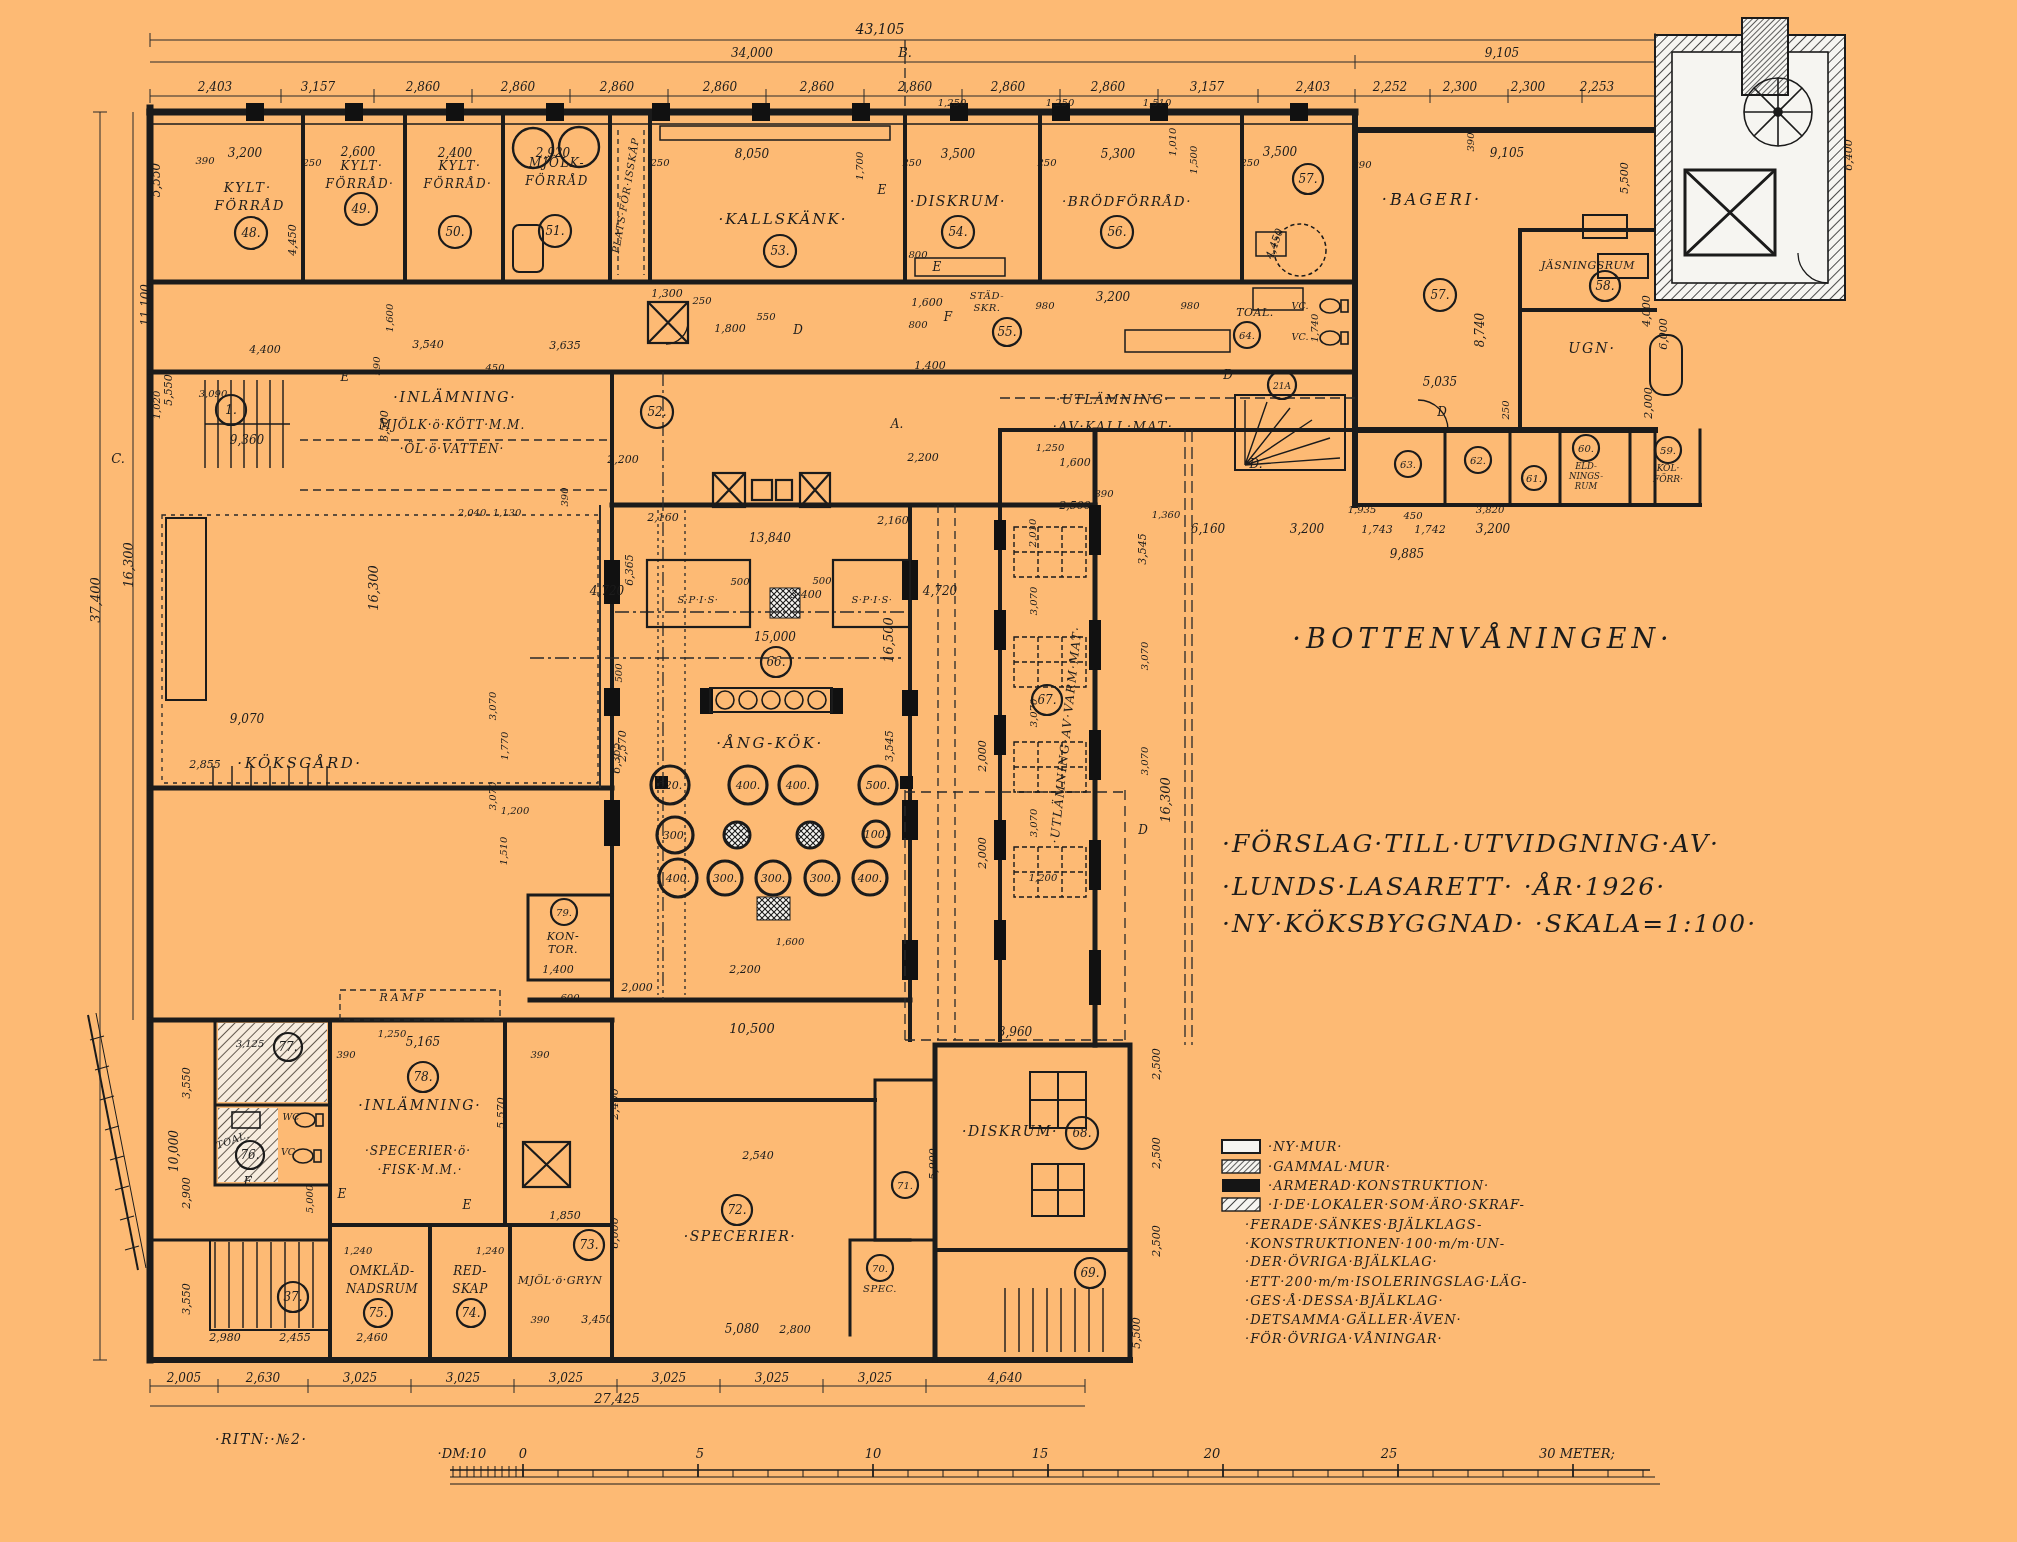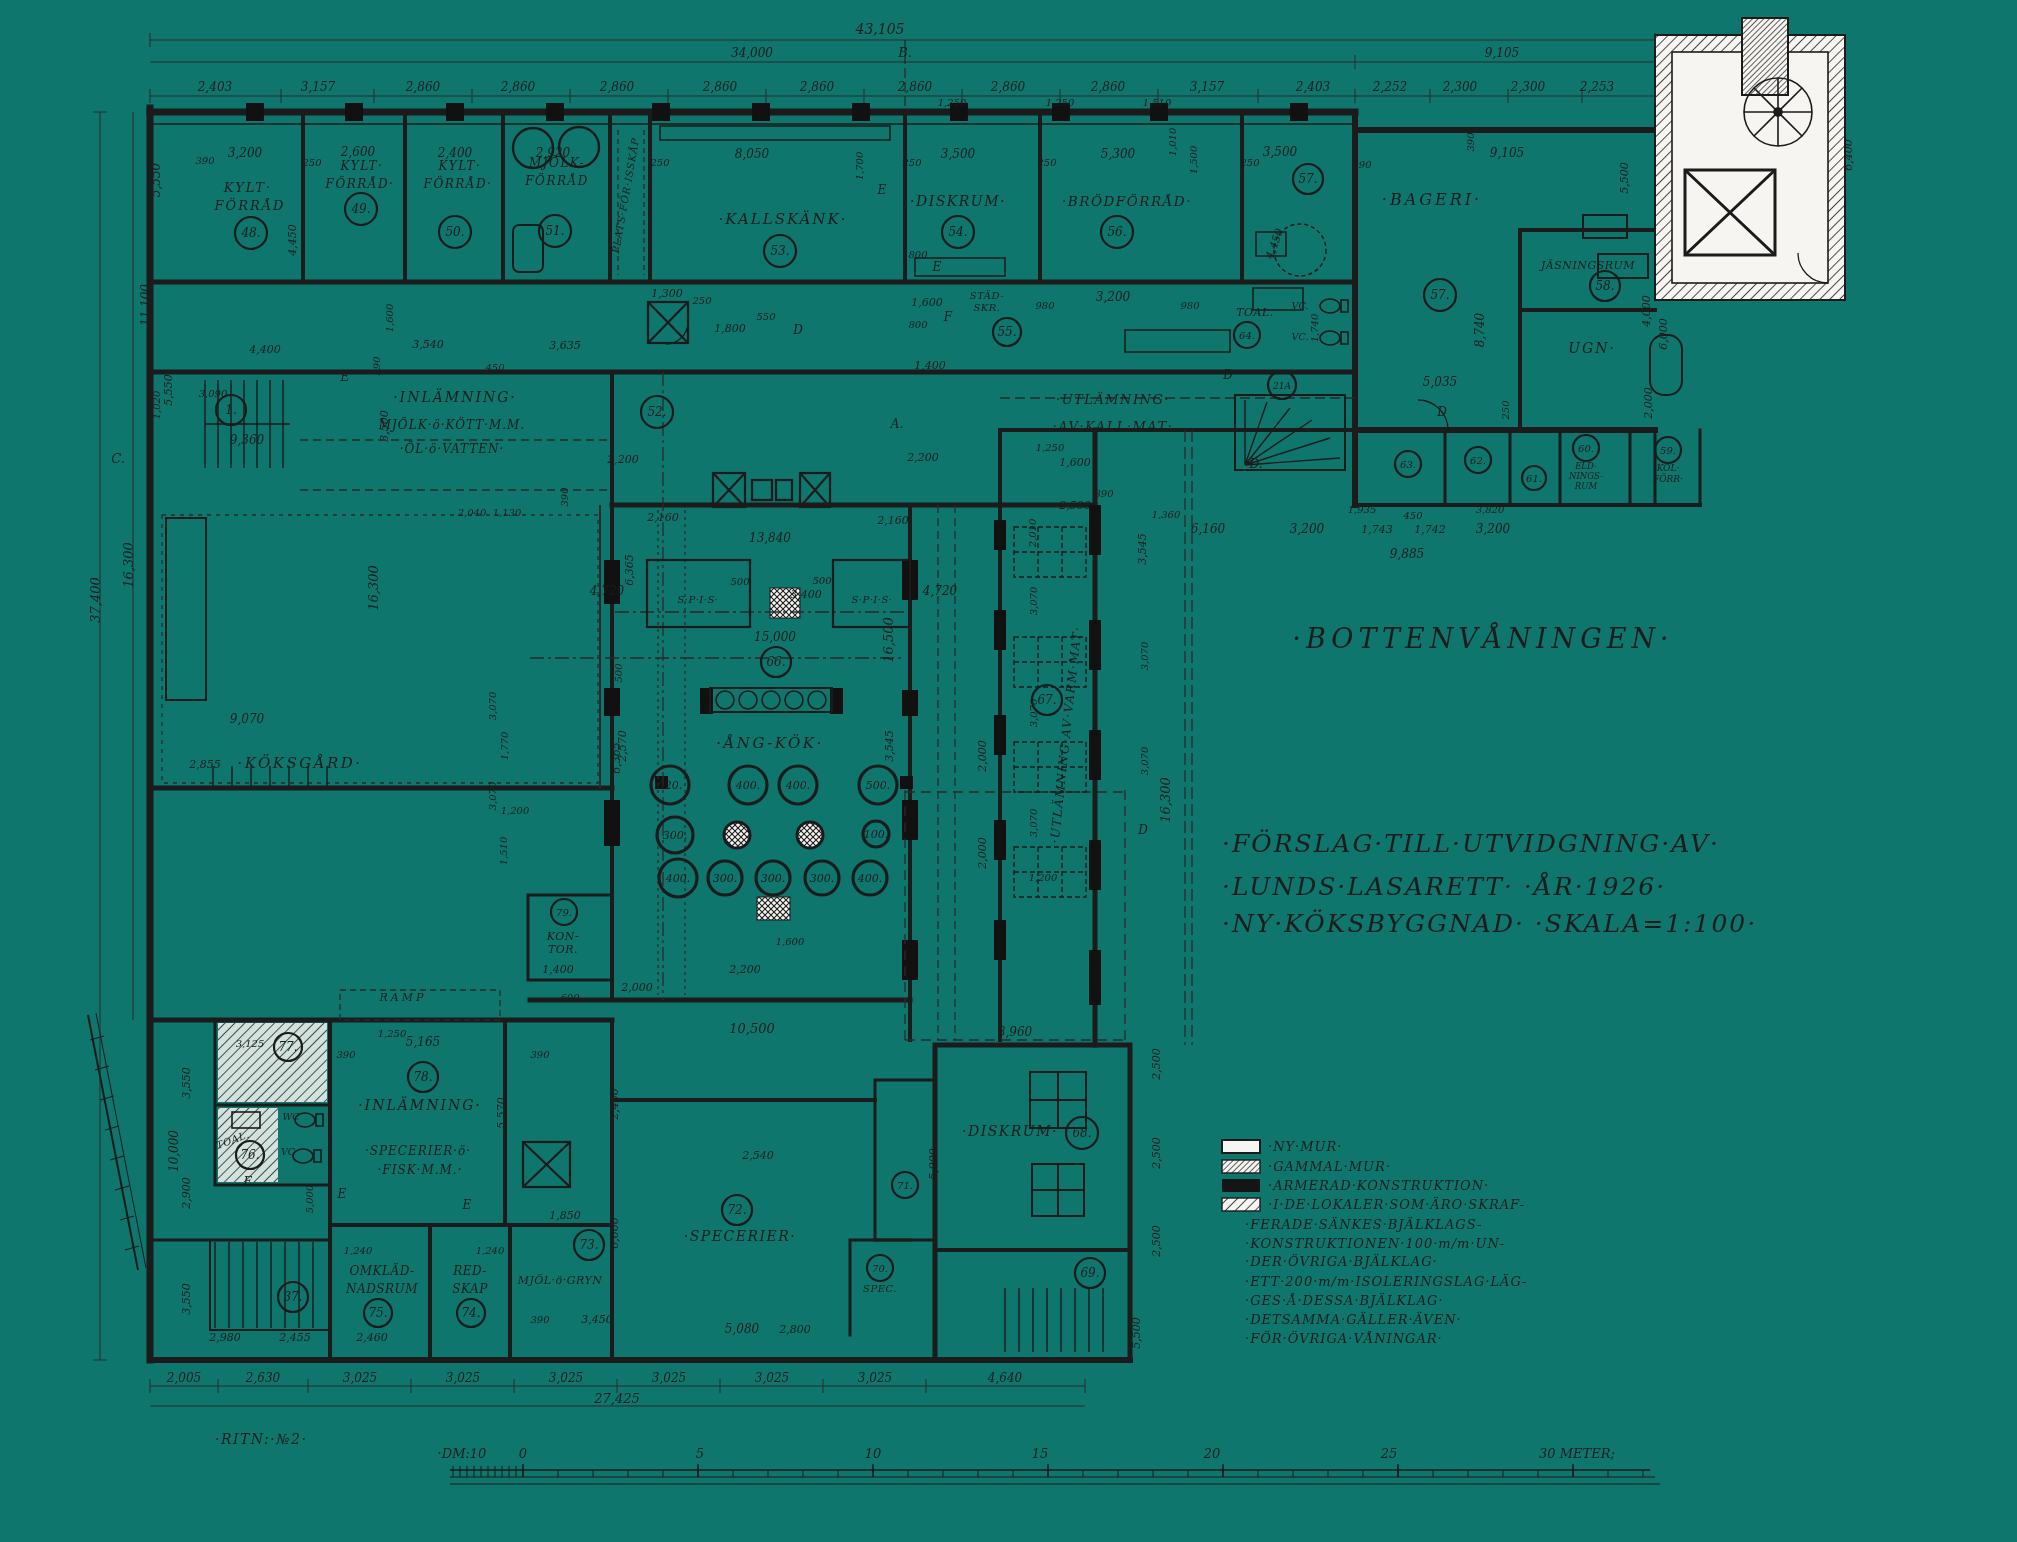--- a/index.html
+++ b/index.html
@@ -1,16 +1,16 @@
 <!DOCTYPE html>
 <html><head>
 <meta charset="utf-8">
 <style>
   html,body{margin:0;padding:0;background:#f6f5f1;}
-  #stage{position:relative;width:2017px;height:1542px;background:#0f766e;overflow:hidden;}
+  #stage{position:relative;width:2017px;height:1542px;background:#fdba74;overflow:hidden;}
   svg{display:block}
   svg text{font-family:"DejaVu Serif","Liberation Serif",serif;font-style:italic;fill:#1c1c1c;}
   .wall{stroke:#1b1b1b;fill:none;stroke-linecap:square}
   .thin{stroke:#2a2a2a;fill:none}
   .dash{stroke:#2a2a2a;fill:none}
   .fix{stroke:#1b1b1b;fill:none}
 </style>
 </head>
 <body>
 

